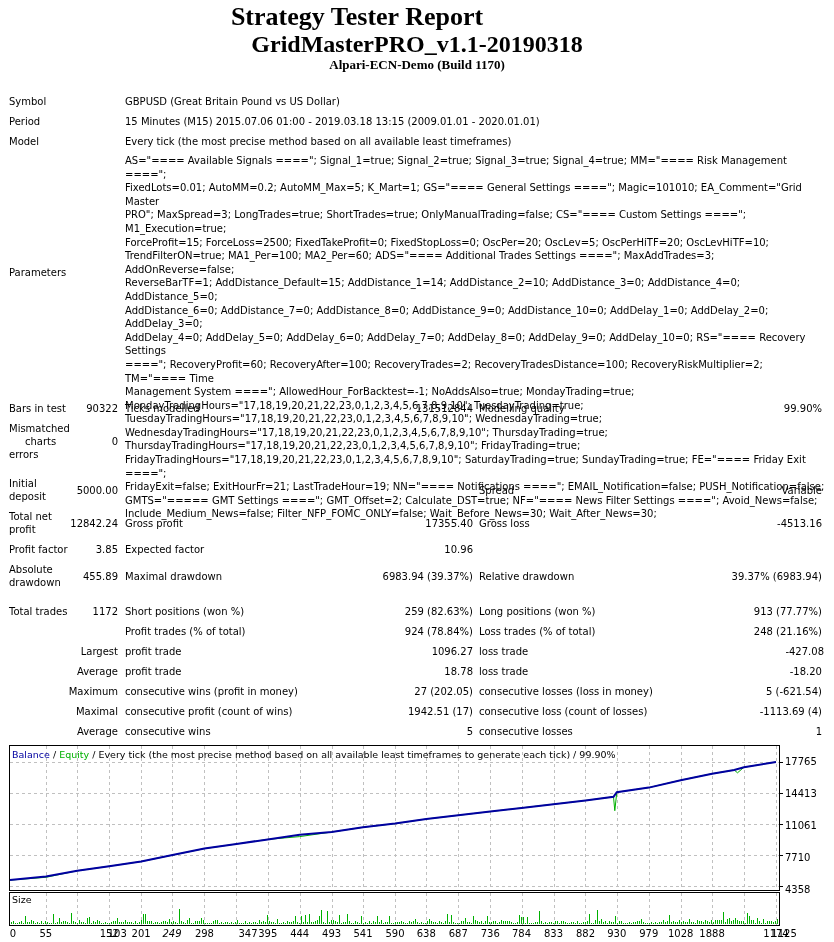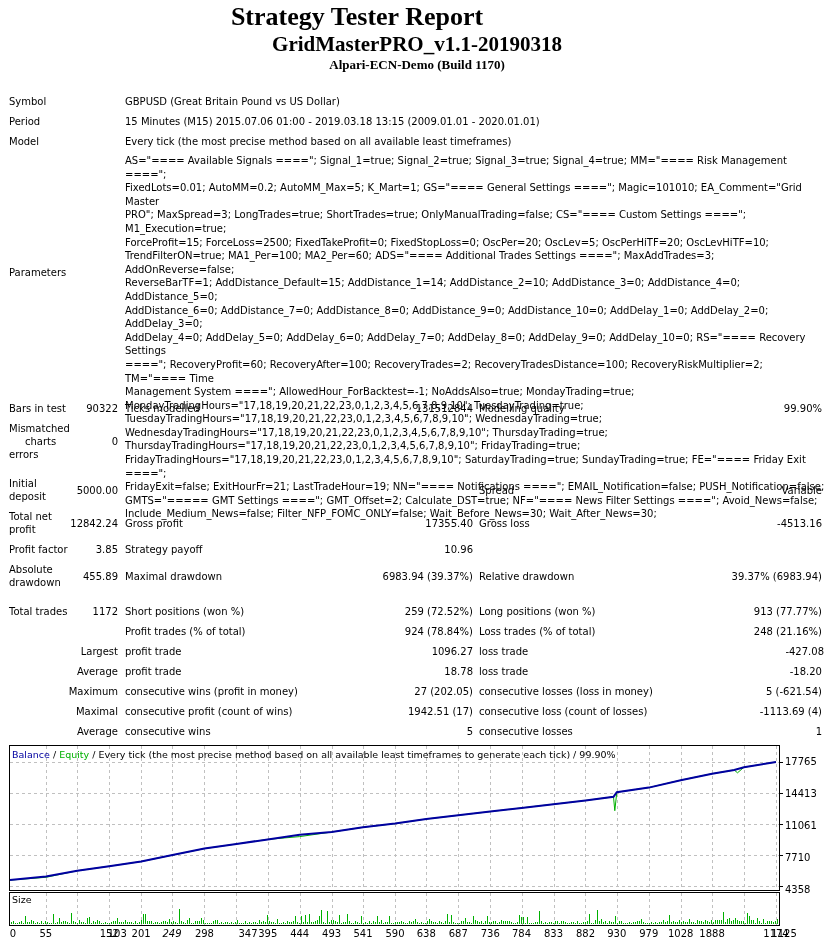--- a/index.html
+++ b/index.html
@@ -1,20 +1,20 @@
 <!DOCTYPE html>
 <html><head>
 <meta charset="utf-8">
 <style>
   html, body { margin: 0; padding: 0; background: #ffffff; }
   body { width: 834px; height: 942px; position: relative; overflow: hidden;
          font-family: "DejaVu Sans", sans-serif; font-size: 10px; color: #000; }
   .hdr { text-align: center; font-family: "Liberation Serif", serif; font-weight: bold; }
   .h1 { font-size: 26px; position: absolute; top: 2px; left: 0; width: 714px; line-height: 30px; }
-  .h2 { font-size: 21px; position: absolute; top: 32px; left: 0; width: 834px; line-height: 24px; }
+  .h2 { font-size: 24px; position: absolute; top: 32px; left: 0; width: 834px; line-height: 24px; }
   .h3 { font-size: 13px; position: absolute; top: 57px; left: 0; width: 834px; line-height: 16px; }
   .row { position: absolute; left: 0; width: 834px; font-size: 10px; line-height: 13px; }
   .lbl { position: absolute; left: 9px; }
   .val { position: absolute; left: 125px; }
   .params { position: absolute; left: 125px; top: 154px; width: 700px; line-height: 13.6px; font-size: 10px; }
   .c { position: absolute; white-space: nowrap; }
   .r { text-align: right; }
   .legend { position: absolute; left: 3px; top: 2px; font-size: 9.5px; white-space: nowrap; }
   .ylab { position: absolute; left: 785px; font-size: 10px; }
   .xlab { position: absolute; top: 928px; font-size: 10px; transform: translateX(-50%); }
@@ -89,35 +89,35 @@
   <span class="c" style="left:9px;top:511px">Total net</span>
   <span class="c" style="left:9px;top:524px">profit</span>
   <span class="c r" style="right:716px;top:518px">12842.24</span>
   <span class="c" style="left:125px;top:518px">Gross profit</span>
   <span class="c r" style="right:361px;top:518px">17355.40</span>
   <span class="c" style="left:479px;top:518px">Gross loss</span>
   <span class="c r" style="right:12px;top:518px">-4513.16</span>
 
   <span class="c" style="left:9px;top:544px">Profit factor</span>
   <span class="c r" style="right:716px;top:544px">3.85</span>
-  <span class="c" style="left:125px;top:544px">Strategy payoff</span>
+  <span class="c" style="left:125px;top:544px">Expected factor</span>
   <span class="c r" style="right:361px;top:544px">10.96</span>
 
   <span class="c" style="left:9px;top:564px">Absolute</span>
   <span class="c" style="left:9px;top:577px">drawdown</span>
   <span class="c r" style="right:716px;top:571px">455.89</span>
   <span class="c" style="left:125px;top:571px">Maximal drawdown</span>
   <span class="c r" style="right:361px;top:571px">6983.94 (39.37%)</span>
   <span class="c" style="left:479px;top:571px">Relative drawdown</span>
   <span class="c r" style="right:12px;top:571px">39.37% (6983.94)</span>
 
   <span class="c" style="left:9px;top:606px">Total trades</span>
   <span class="c r" style="right:716px;top:606px">1172</span>
   <span class="c" style="left:125px;top:606px">Short positions (won %)</span>
-  <span class="c r" style="right:361px;top:606px">259 (72.52%)</span>
+  <span class="c r" style="right:361px;top:606px">259 (82.63%)</span>
   <span class="c" style="left:479px;top:606px">Long positions (won %)</span>
   <span class="c r" style="right:12px;top:606px">913 (77.77%)</span>
 
   <span class="c" style="left:125px;top:626px">Profit trades (% of total)</span>
   <span class="c r" style="right:361px;top:626px">924 (78.84%)</span>
   <span class="c" style="left:479px;top:626px">Loss trades (% of total)</span>
   <span class="c r" style="right:12px;top:626px">248 (21.16%)</span>
 
   <span class="c r" style="right:716px;top:646px">Largest</span>
   <span class="c" style="left:125px;top:646px">profit trade</span>

